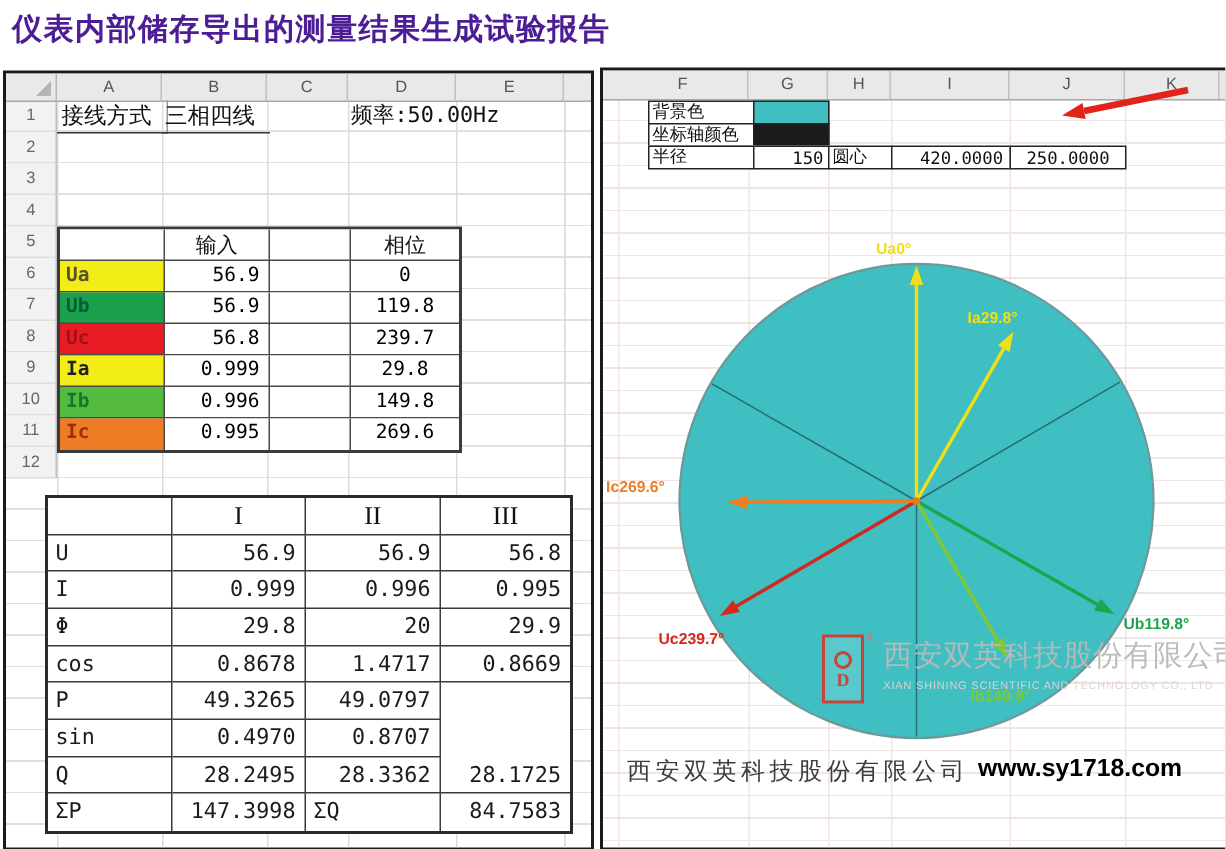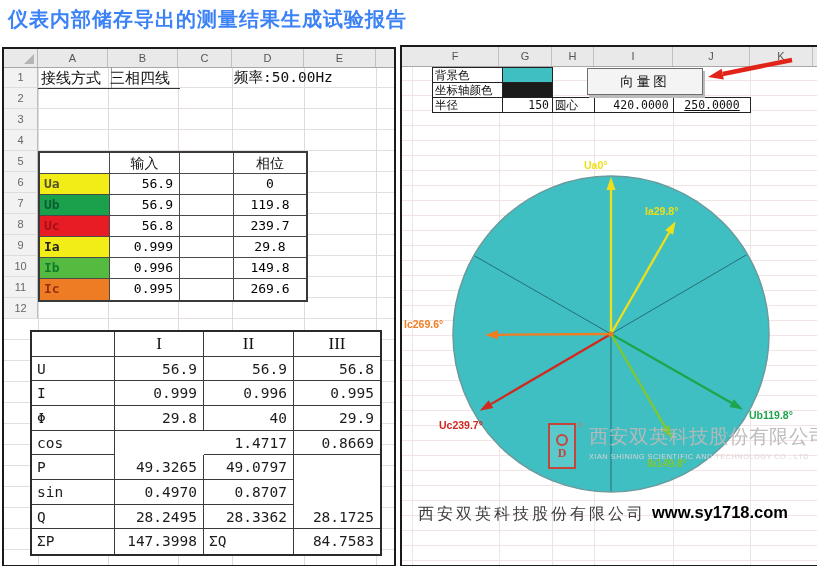--- a/index.html
+++ b/index.html
@@ -1,19 +1,19 @@
 <!DOCTYPE html>
 <html><head>
 <meta charset="utf-8">
 <style>
   html,body{margin:0;padding:0;background:#fff;}
   #stage{position:relative;width:817px;height:566px;background:#fff;overflow:hidden;
          font-family:"Liberation Sans",sans-serif;}
   .abs{position:absolute;box-sizing:border-box;}
-  #pageTitle{position:absolute;left:8px;top:6px;font-size:20px;font-weight:bold;color:#3b82f6;
+  #pageTitle{position:absolute;left:8px;top:6px;font-size:20px;font-weight:bold;color:#4c1d95;
              letter-spacing:1px;}
   
   .panel{position:absolute;background:#fff;border:2px solid #1a1a1a;overflow:hidden;}
   #leftPanel{left:2px;top:47px;width:390px;height:516px;}
   #rightPanel{left:400px;top:45px;width:415px;height:518px;}
   
   .hdrRow{position:absolute;left:0;top:0;right:0;background:#e9e9e9;border-bottom:1px solid #a8a8a8;z-index:2;}
   .gridBgL{position:absolute;left:0;right:0;z-index:0;
     background:repeating-linear-gradient(to bottom,transparent 0 20px,#e4dede 20px 21px);}
   .gridBgR{position:absolute;left:0;right:0;z-index:0;
@@ -133,23 +133,24 @@
         <div style="position: absolute; box-sizing: border-box; left: 0px; top: 25px; width: 83px; height: 24px; line-height: 24px; border-right: 1px solid rgb(58, 58, 58); border-bottom: 1px solid rgb(58, 58, 58); text-align: left; padding-left: 5px; font-size: 14.5px; color: rgb(28, 28, 28); font-family: &quot;DejaVu Sans Mono&quot;, monospace;">U</div>
         <div style="position: absolute; box-sizing: border-box; left: 83px; top: 25px; width: 89px; height: 24px; line-height: 24px; border-right: 1px solid rgb(58, 58, 58); border-bottom: 1px solid rgb(58, 58, 58); text-align: right; padding-right: 6px; font-size: 14.5px; color: rgb(28, 28, 28); font-family: &quot;DejaVu Sans Mono&quot;, monospace;">56.9</div>
         <div style="position: absolute; box-sizing: border-box; left: 172px; top: 25px; width: 90px; height: 24px; line-height: 24px; border-right: 1px solid rgb(58, 58, 58); border-bottom: 1px solid rgb(58, 58, 58); text-align: right; padding-right: 6px; font-size: 14.5px; color: rgb(28, 28, 28); font-family: &quot;DejaVu Sans Mono&quot;, monospace;">56.9</div>
         <div style="position: absolute; box-sizing: border-box; left: 262px; top: 25px; width: 86px; height: 24px; line-height: 24px; border-bottom: 1px solid rgb(58, 58, 58); text-align: right; padding-right: 6px; font-size: 14.5px; color: rgb(28, 28, 28); font-family: &quot;DejaVu Sans Mono&quot;, monospace;">56.8</div>
         <div style="position: absolute; box-sizing: border-box; left: 0px; top: 49px; width: 83px; height: 25px; line-height: 24px; border-right: 1px solid rgb(58, 58, 58); border-bottom: 1px solid rgb(58, 58, 58); text-align: left; padding-left: 5px; font-size: 14.5px; color: rgb(28, 28, 28); font-family: &quot;DejaVu Sans Mono&quot;, monospace;">I</div>
         <div style="position: absolute; box-sizing: border-box; left: 83px; top: 49px; width: 89px; height: 25px; line-height: 24px; border-right: 1px solid rgb(58, 58, 58); border-bottom: 1px solid rgb(58, 58, 58); text-align: right; padding-right: 6px; font-size: 14.5px; color: rgb(28, 28, 28); font-family: &quot;DejaVu Sans Mono&quot;, monospace;">0.999</div>
         <div style="position: absolute; box-sizing: border-box; left: 172px; top: 49px; width: 90px; height: 25px; line-height: 24px; border-right: 1px solid rgb(58, 58, 58); border-bottom: 1px solid rgb(58, 58, 58); text-align: right; padding-right: 6px; font-size: 14.5px; color: rgb(28, 28, 28); font-family: &quot;DejaVu Sans Mono&quot;, monospace;">0.996</div>
         <div style="position: absolute; box-sizing: border-box; left: 262px; top: 49px; width: 86px; height: 25px; line-height: 24px; border-bottom: 1px solid rgb(58, 58, 58); text-align: right; padding-right: 6px; font-size: 14.5px; color: rgb(28, 28, 28); font-family: &quot;DejaVu Sans Mono&quot;, monospace;">0.995</div>
         <div style="position: absolute; box-sizing: border-box; left: 0px; top: 74px; width: 83px; height: 25px; line-height: 24px; border-right: 1px solid rgb(58, 58, 58); border-bottom: 1px solid rgb(58, 58, 58); text-align: left; padding-left: 5px; font-size: 14.5px; color: rgb(28, 28, 28); font-family: &quot;DejaVu Sans Mono&quot;, monospace;">Φ</div>
         <div style="position: absolute; box-sizing: border-box; left: 83px; top: 74px; width: 89px; height: 25px; line-height: 24px; border-right: 1px solid rgb(58, 58, 58); border-bottom: 1px solid rgb(58, 58, 58); text-align: right; padding-right: 6px; font-size: 14.5px; color: rgb(28, 28, 28); font-family: &quot;DejaVu Sans Mono&quot;, monospace;">29.8</div>
-        <div style="position: absolute; box-sizing: border-box; left: 172px; top: 74px; width: 90px; height: 25px; line-height: 24px; border-right: 1px solid rgb(58, 58, 58); border-bottom: 1px solid rgb(58, 58, 58); text-align: right; padding-right: 6px; font-size: 14.5px; color: rgb(28, 28, 28); font-family: &quot;DejaVu Sans Mono&quot;, monospace;">40</div>
+        <div style="position: absolute; box-sizing: border-box; left: 172px; top: 74px; width: 90px; height: 25px; line-height: 24px; border-right: 1px solid rgb(58, 58, 58); border-bottom: 1px solid rgb(58, 58, 58); text-align: right; padding-right: 6px; font-size: 14.5px; color: rgb(28, 28, 28); font-family: &quot;DejaVu Sans Mono&quot;, monospace;">20</div>
         <div style="position: absolute; box-sizing: border-box; left: 262px; top: 74px; width: 86px; height: 25px; line-height: 24px; border-bottom: 1px solid rgb(58, 58, 58); text-align: right; padding-right: 6px; font-size: 14.5px; color: rgb(28, 28, 28); font-family: &quot;DejaVu Sans Mono&quot;, monospace;">29.9</div>
         <div style="position: absolute; box-sizing: border-box; left: 0px; top: 99px; width: 83px; height: 24px; line-height: 24px; border-right: 1px solid rgb(58, 58, 58); border-bottom: 1px solid rgb(58, 58, 58); text-align: left; padding-left: 5px; font-size: 14.5px; color: rgb(28, 28, 28); font-family: &quot;DejaVu Sans Mono&quot;, monospace;">cos</div>
+        <div style="position: absolute; box-sizing: border-box; left: 83px; top: 99px; width: 89px; height: 24px; line-height: 24px; border-right: 1px solid rgb(58, 58, 58); border-bottom: 1px solid rgb(58, 58, 58); text-align: right; padding-right: 6px; font-size: 14.5px; color: rgb(28, 28, 28); font-family: &quot;DejaVu Sans Mono&quot;, monospace;">0.8678</div>
         <div style="position: absolute; box-sizing: border-box; left: 172px; top: 99px; width: 90px; height: 24px; line-height: 24px; border-right: 1px solid rgb(58, 58, 58); border-bottom: 1px solid rgb(58, 58, 58); text-align: right; padding-right: 6px; font-size: 14.5px; color: rgb(28, 28, 28); font-family: &quot;DejaVu Sans Mono&quot;, monospace;">1.4717</div>
         <div style="position: absolute; box-sizing: border-box; left: 262px; top: 99px; width: 86px; height: 24px; line-height: 24px; border-bottom: 1px solid rgb(58, 58, 58); text-align: right; padding-right: 6px; font-size: 14.5px; color: rgb(28, 28, 28); font-family: &quot;DejaVu Sans Mono&quot;, monospace;">0.8669</div>
         <div style="position: absolute; box-sizing: border-box; left: 0px; top: 123px; width: 83px; height: 25px; line-height: 24px; border-right: 1px solid rgb(58, 58, 58); border-bottom: 1px solid rgb(58, 58, 58); text-align: left; padding-left: 5px; font-size: 14.5px; color: rgb(28, 28, 28); font-family: &quot;DejaVu Sans Mono&quot;, monospace;">P</div>
         <div style="position: absolute; box-sizing: border-box; left: 83px; top: 123px; width: 89px; height: 25px; line-height: 24px; border-right: 1px solid rgb(58, 58, 58); border-bottom: 1px solid rgb(58, 58, 58); text-align: right; padding-right: 6px; font-size: 14.5px; color: rgb(28, 28, 28); font-family: &quot;DejaVu Sans Mono&quot;, monospace;">49.3265</div>
         <div style="position: absolute; box-sizing: border-box; left: 172px; top: 123px; width: 90px; height: 25px; line-height: 24px; border-right: 1px solid rgb(58, 58, 58); border-bottom: 1px solid rgb(58, 58, 58); text-align: right; padding-right: 6px; font-size: 14.5px; color: rgb(28, 28, 28); font-family: &quot;DejaVu Sans Mono&quot;, monospace;">49.0797</div>
         <div style="position: absolute; box-sizing: border-box; left: 0px; top: 148px; width: 83px; height: 25px; line-height: 24px; border-right: 1px solid rgb(58, 58, 58); border-bottom: 1px solid rgb(58, 58, 58); text-align: left; padding-left: 5px; font-size: 14.5px; color: rgb(28, 28, 28); font-family: &quot;DejaVu Sans Mono&quot;, monospace;">sin</div>
         <div style="position: absolute; box-sizing: border-box; left: 83px; top: 148px; width: 89px; height: 25px; line-height: 24px; border-right: 1px solid rgb(58, 58, 58); border-bottom: 1px solid rgb(58, 58, 58); text-align: right; padding-right: 6px; font-size: 14.5px; color: rgb(28, 28, 28); font-family: &quot;DejaVu Sans Mono&quot;, monospace;">0.4970</div>
         <div style="position: absolute; box-sizing: border-box; left: 172px; top: 148px; width: 90px; height: 25px; line-height: 24px; border-right: 1px solid rgb(58, 58, 58); border-bottom: 1px solid rgb(58, 58, 58); text-align: right; padding-right: 6px; font-size: 14.5px; color: rgb(28, 28, 28); font-family: &quot;DejaVu Sans Mono&quot;, monospace;">0.8707</div>
         <div style="position: absolute; box-sizing: border-box; left: 0px; top: 173px; width: 83px; height: 24px; line-height: 24px; border-right: 1px solid rgb(58, 58, 58); border-bottom: 1px solid rgb(58, 58, 58); text-align: left; padding-left: 5px; font-size: 14.5px; color: rgb(28, 28, 28); font-family: &quot;DejaVu Sans Mono&quot;, monospace;">Q</div>
         <div style="position: absolute; box-sizing: border-box; left: 83px; top: 173px; width: 89px; height: 24px; line-height: 24px; border-right: 1px solid rgb(58, 58, 58); border-bottom: 1px solid rgb(58, 58, 58); text-align: right; padding-right: 6px; font-size: 14.5px; color: rgb(28, 28, 28); font-family: &quot;DejaVu Sans Mono&quot;, monospace;">28.2495</div>
@@ -182,23 +183,22 @@
       </div>
 
     <div class="setCell" style="left:30px;top:20px;width:71px;height:16px;padding-left:2px;">背景色</div>
     <div class="setCell" style="left: 100px; top: 20px; width: 51px; height: 16px; background: rgb(63, 191, 194);"></div>
     <div class="setCell" style="left:30px;top:35px;width:71px;height:16px;padding-left:2px;">坐标轴颜色</div>
     <div class="setCell" style="left: 100px; top: 35px; width: 51px; height: 16px; background: rgb(27, 27, 27);"></div>
     <div class="setCell" style="left:30px;top:50px;width:71px;height:16px;padding-left:2px;">半径</div>
     <div class="setCell mono" style="left:100px;top:50px;width:51px;height:16px;text-align:right;padding-right:3px;">150</div>
     <div class="setCell" style="left:150px;top:50px;width:43px;height:16px;padding-left:2px;">圆心</div>
     <div class="setCell mono" style="left:192px;top:50px;width:80px;height:16px;text-align:center;padding-left:14px;">420.0000</div>
-    <div class="setCell mono" style="left:271px;top:50px;width:78px;height:16px;text-align:center;text-decoration:underline;">250.0000</div>
-
-    <button id="vecBtn">向量图</button>
+    <div class="setCell mono" style="left:271px;top:50px;width:78px;height:16px;text-align:center;">250.0000</div>
+
 
     <svg id="chartSvg" width="411" height="514">
         <circle cx="209" cy="287" r="158" fill="#3fbfc2" stroke="#6b9a9c" stroke-width="1.5"></circle>
         <line x1="209" y1="287" x2="344.5531014452631" y2="207.78916306104196" stroke="#256e72" stroke-width="1"></line>
         <line x1="209" y1="287" x2="209.00000000000003" y2="444" stroke="#256e72" stroke-width="1"></line>
         <line x1="209" y1="287" x2="72.76082382107819" y2="208.9750881186739" stroke="#256e72" stroke-width="1"></line>
         <line x1="209" y1="287" x2="209" y2="143" stroke="#f0df18" stroke-width="2.3"></line>
         <polygon points="209,130 213.5,143 204.5,143" fill="#f0df18"></polygon>
         <text x="182" y="122" fill="#f0df18" font-size="10.5" font-weight="bold" font-family="Liberation Sans, sans-serif">Ua0°</text>
         <line x1="209" y1="287" x2="267.145953440224" y2="185.4714419558354" stroke="#f0df18" stroke-width="2.3"></line>

